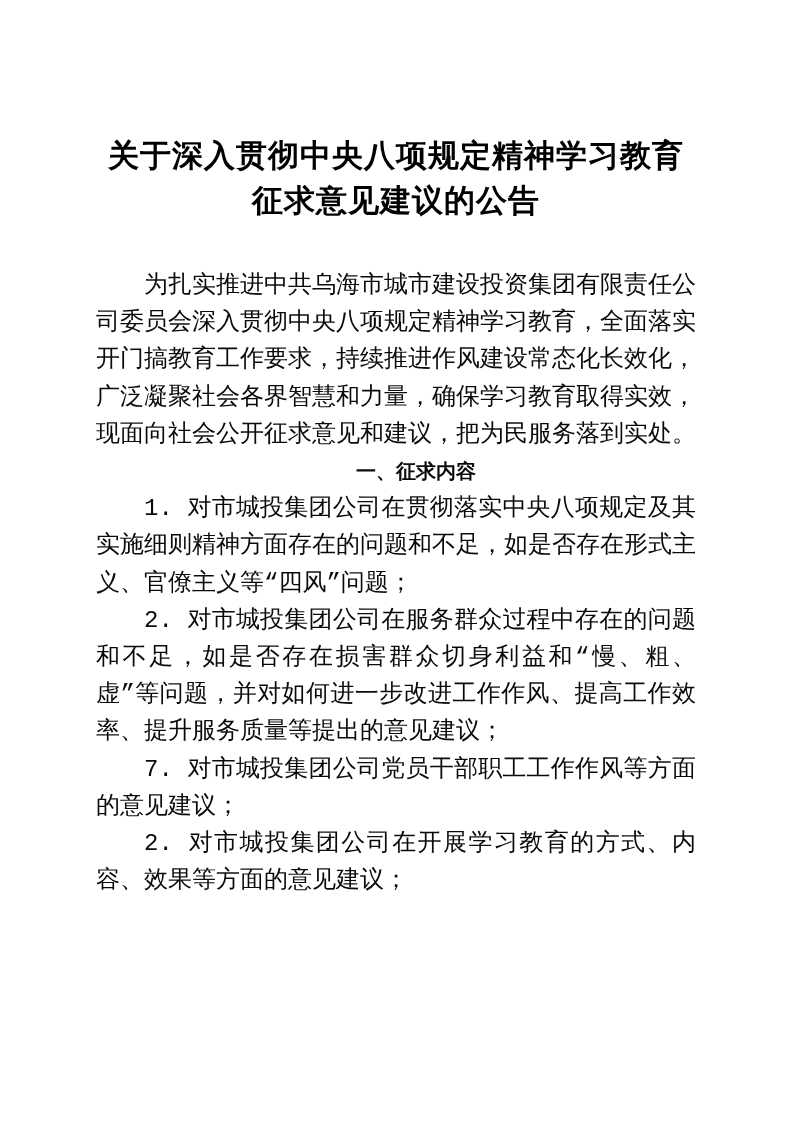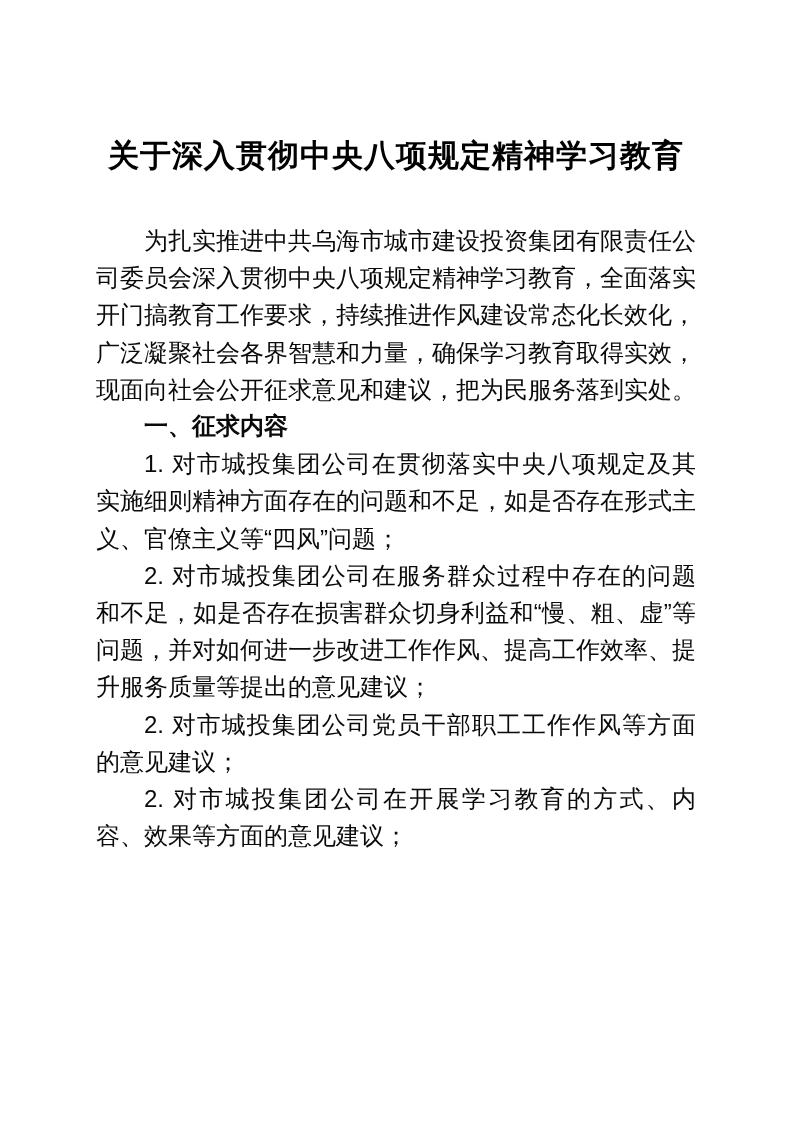--- a/index.html
+++ b/index.html
@@ -25,56 +25,57 @@
     font-size: 31px;
     line-height: 45px;
     letter-spacing: 1px;
     color: #000000;
   }
   .doc-title .title-line {
     display: block;
   }
   .body-para {
     margin: 0;
-    font-family: Liberation Sans, sans-serif;
+    font-family: Liberation Mono, monospace;
     font-size: 24px;
     line-height: 37.2px;
     text-align: justify;
     text-indent: 2em;
     color: #0a0a0a;
   }
   .intro-para {
     margin-top: 44px;
   }
   .section-heading {
     margin: 0;
     font-family: Liberation Serif, serif;
     font-weight: 700;
-    font-size: 24px;
+    font-size: 20px;
     line-height: 37.2px;
     text-indent: 2em;
-    text-align: left;
+    text-align: center;
     color: #0a0a0a;
   }
 </style>
 </head>
 <body>
 
 <div class="page">
 
   <h1 class="doc-title">
     <span class="title-line">关于深入贯彻中央八项规定精神学习教育</span>
+    <span class="title-line">征求意见建议的公告</span>
   </h1>
 
   <p class="body-para intro-para">为扎实推进中共乌海市城市建设投资集团有限责任公司委员会深入贯彻中央八项规定精神学习教育，全面落实开门搞教育工作要求，持续推进作风建设常态化长效化，广泛凝聚社会各界智慧和力量，确保学习教育取得实效，现面向社会公开征求意见和建议，把为民服务落到实处。</p>
 
   <h2 class="section-heading">一、征求内容</h2>
 
   <p class="body-para">1. 对市城投集团公司在贯彻落实中央八项规定及其实施细则精神方面存在的问题和不足，如是否存在形式主义、官僚主义等“四风”问题；</p>
 
   <p class="body-para">2. 对市城投集团公司在服务群众过程中存在的问题和不足，如是否存在损害群众切身利益和“慢、粗、虚”等问题，并对如何进一步改进工作作风、提高工作效率、提升服务质量等提出的意见建议；</p>
 
-  <p class="body-para">2. 对市城投集团公司党员干部职工工作作风等方面的意见建议；</p>
+  <p class="body-para">7. 对市城投集团公司党员干部职工工作作风等方面的意见建议；</p>
 
   <p class="body-para">2. 对市城投集团公司在开展学习教育的方式、内容、效果等方面的意见建议；</p>
 
 
 </div>
 
 </body></html>

